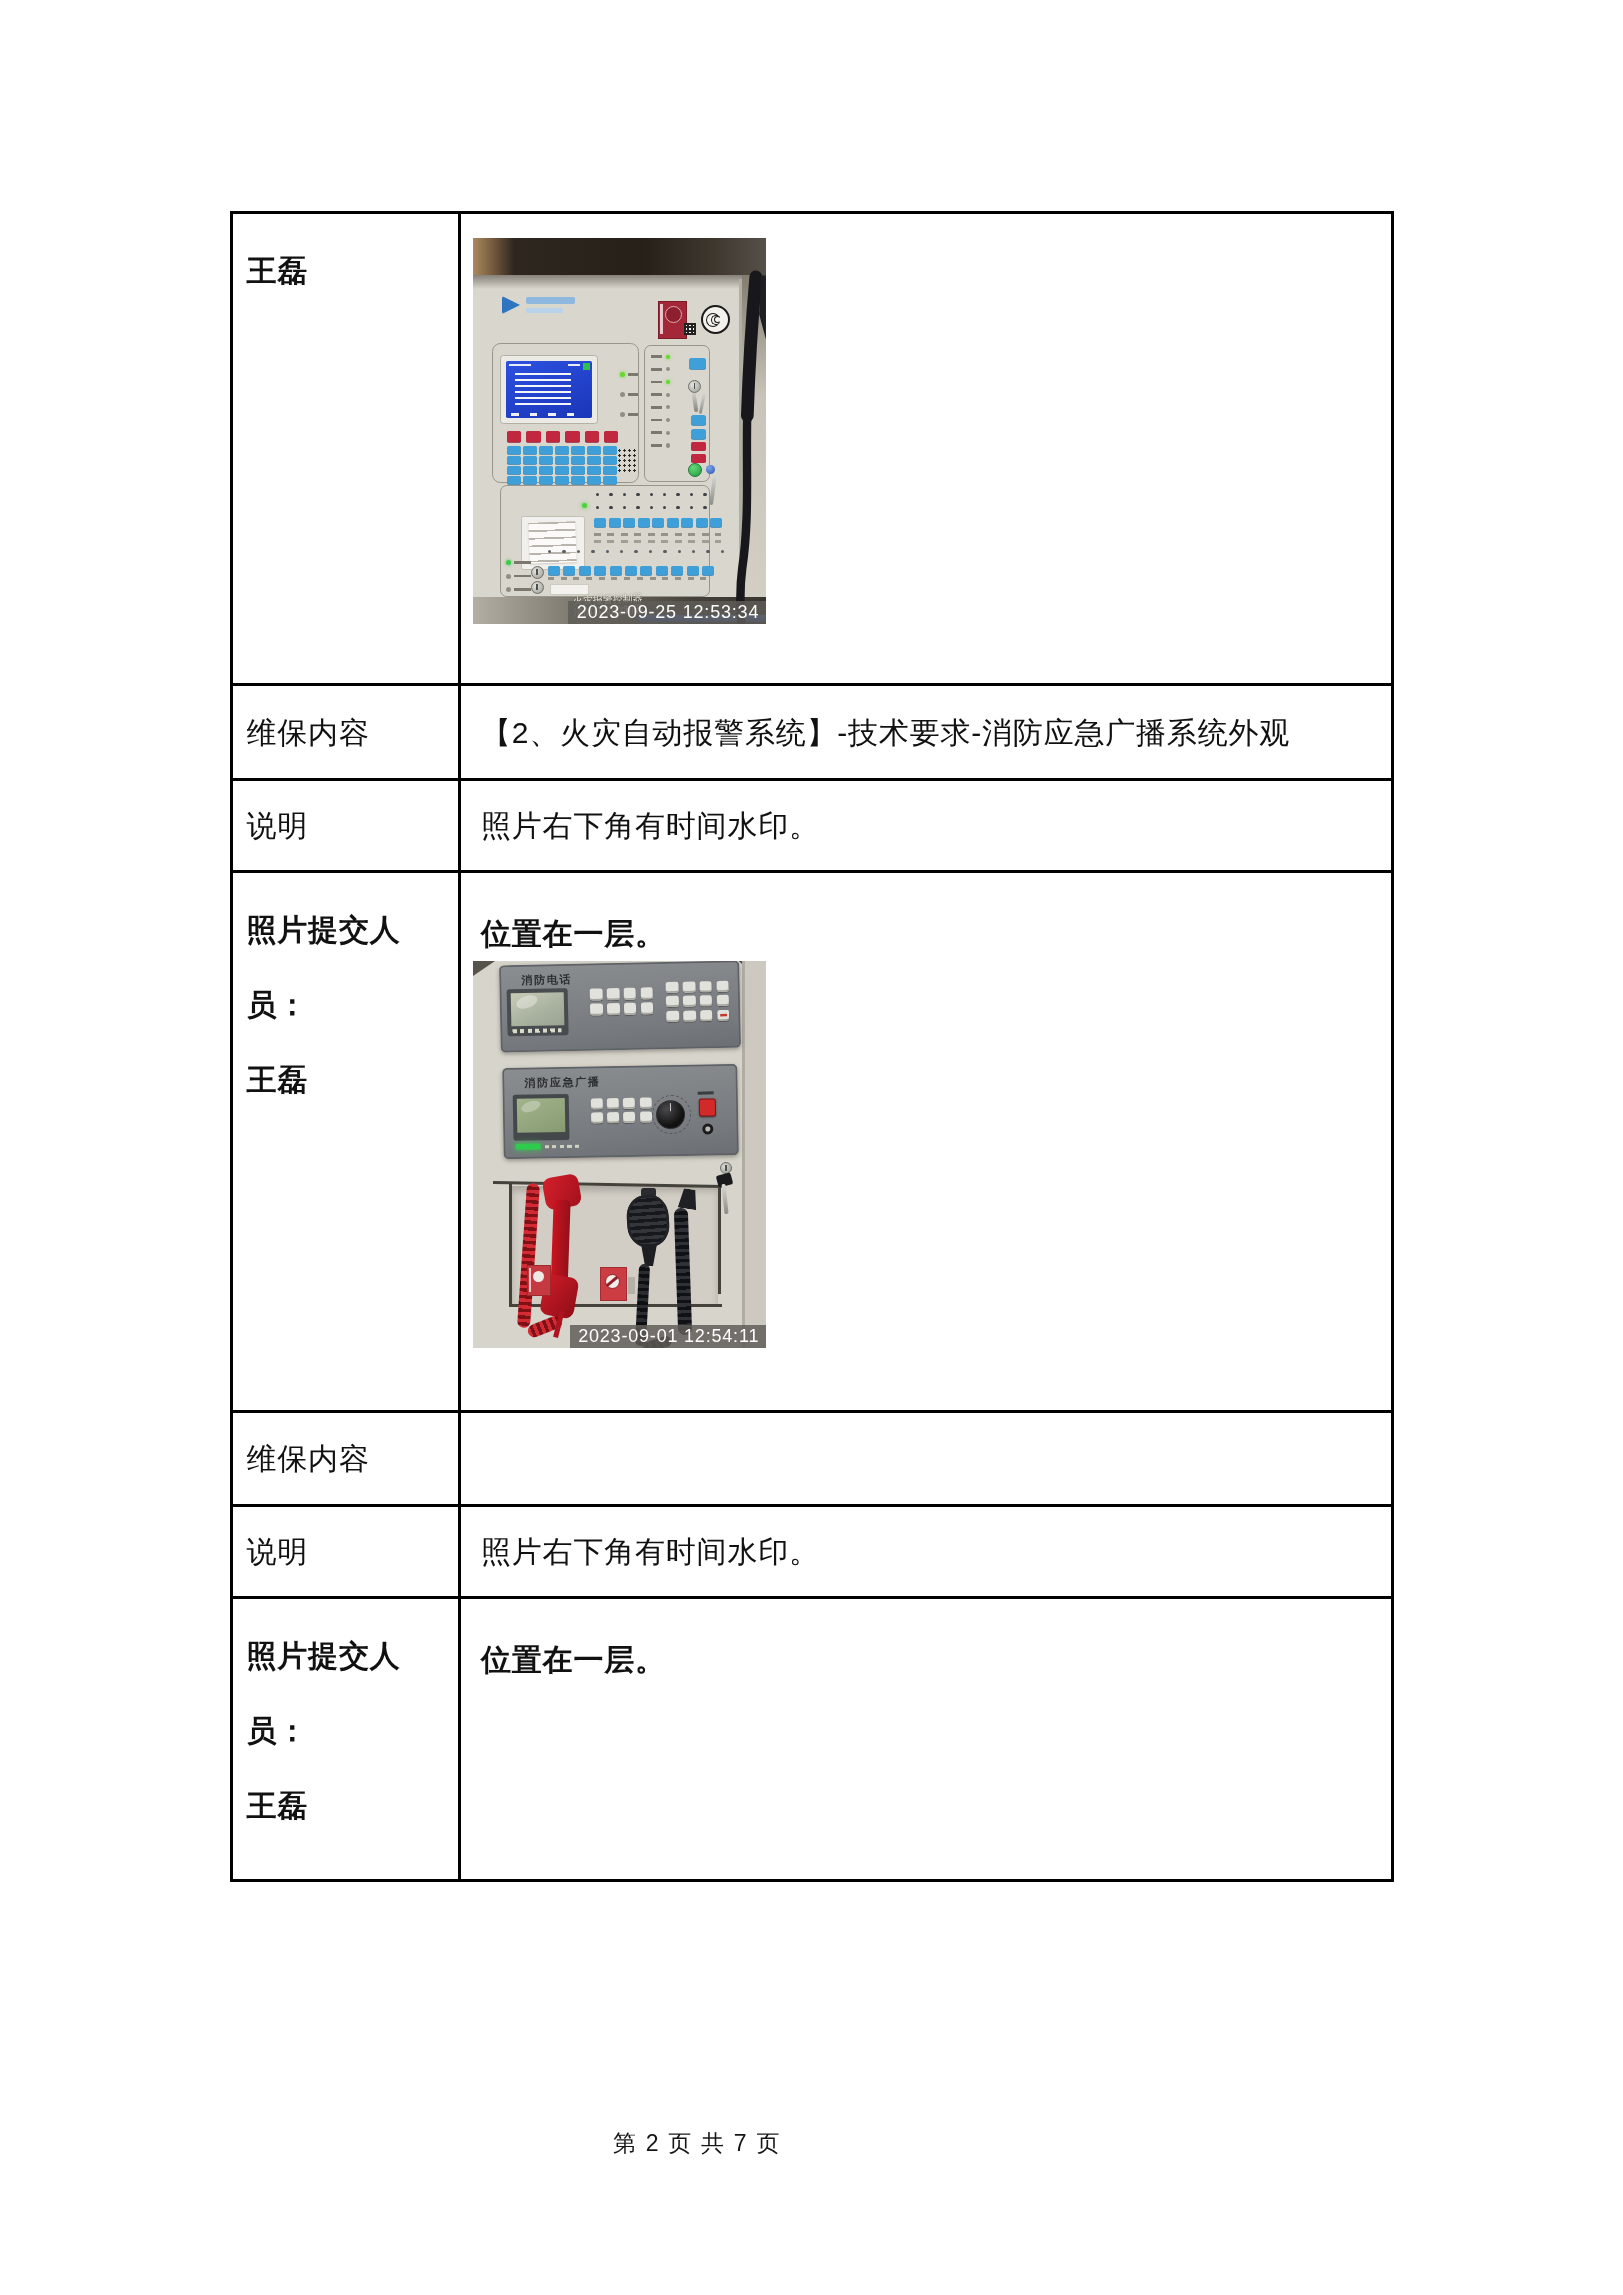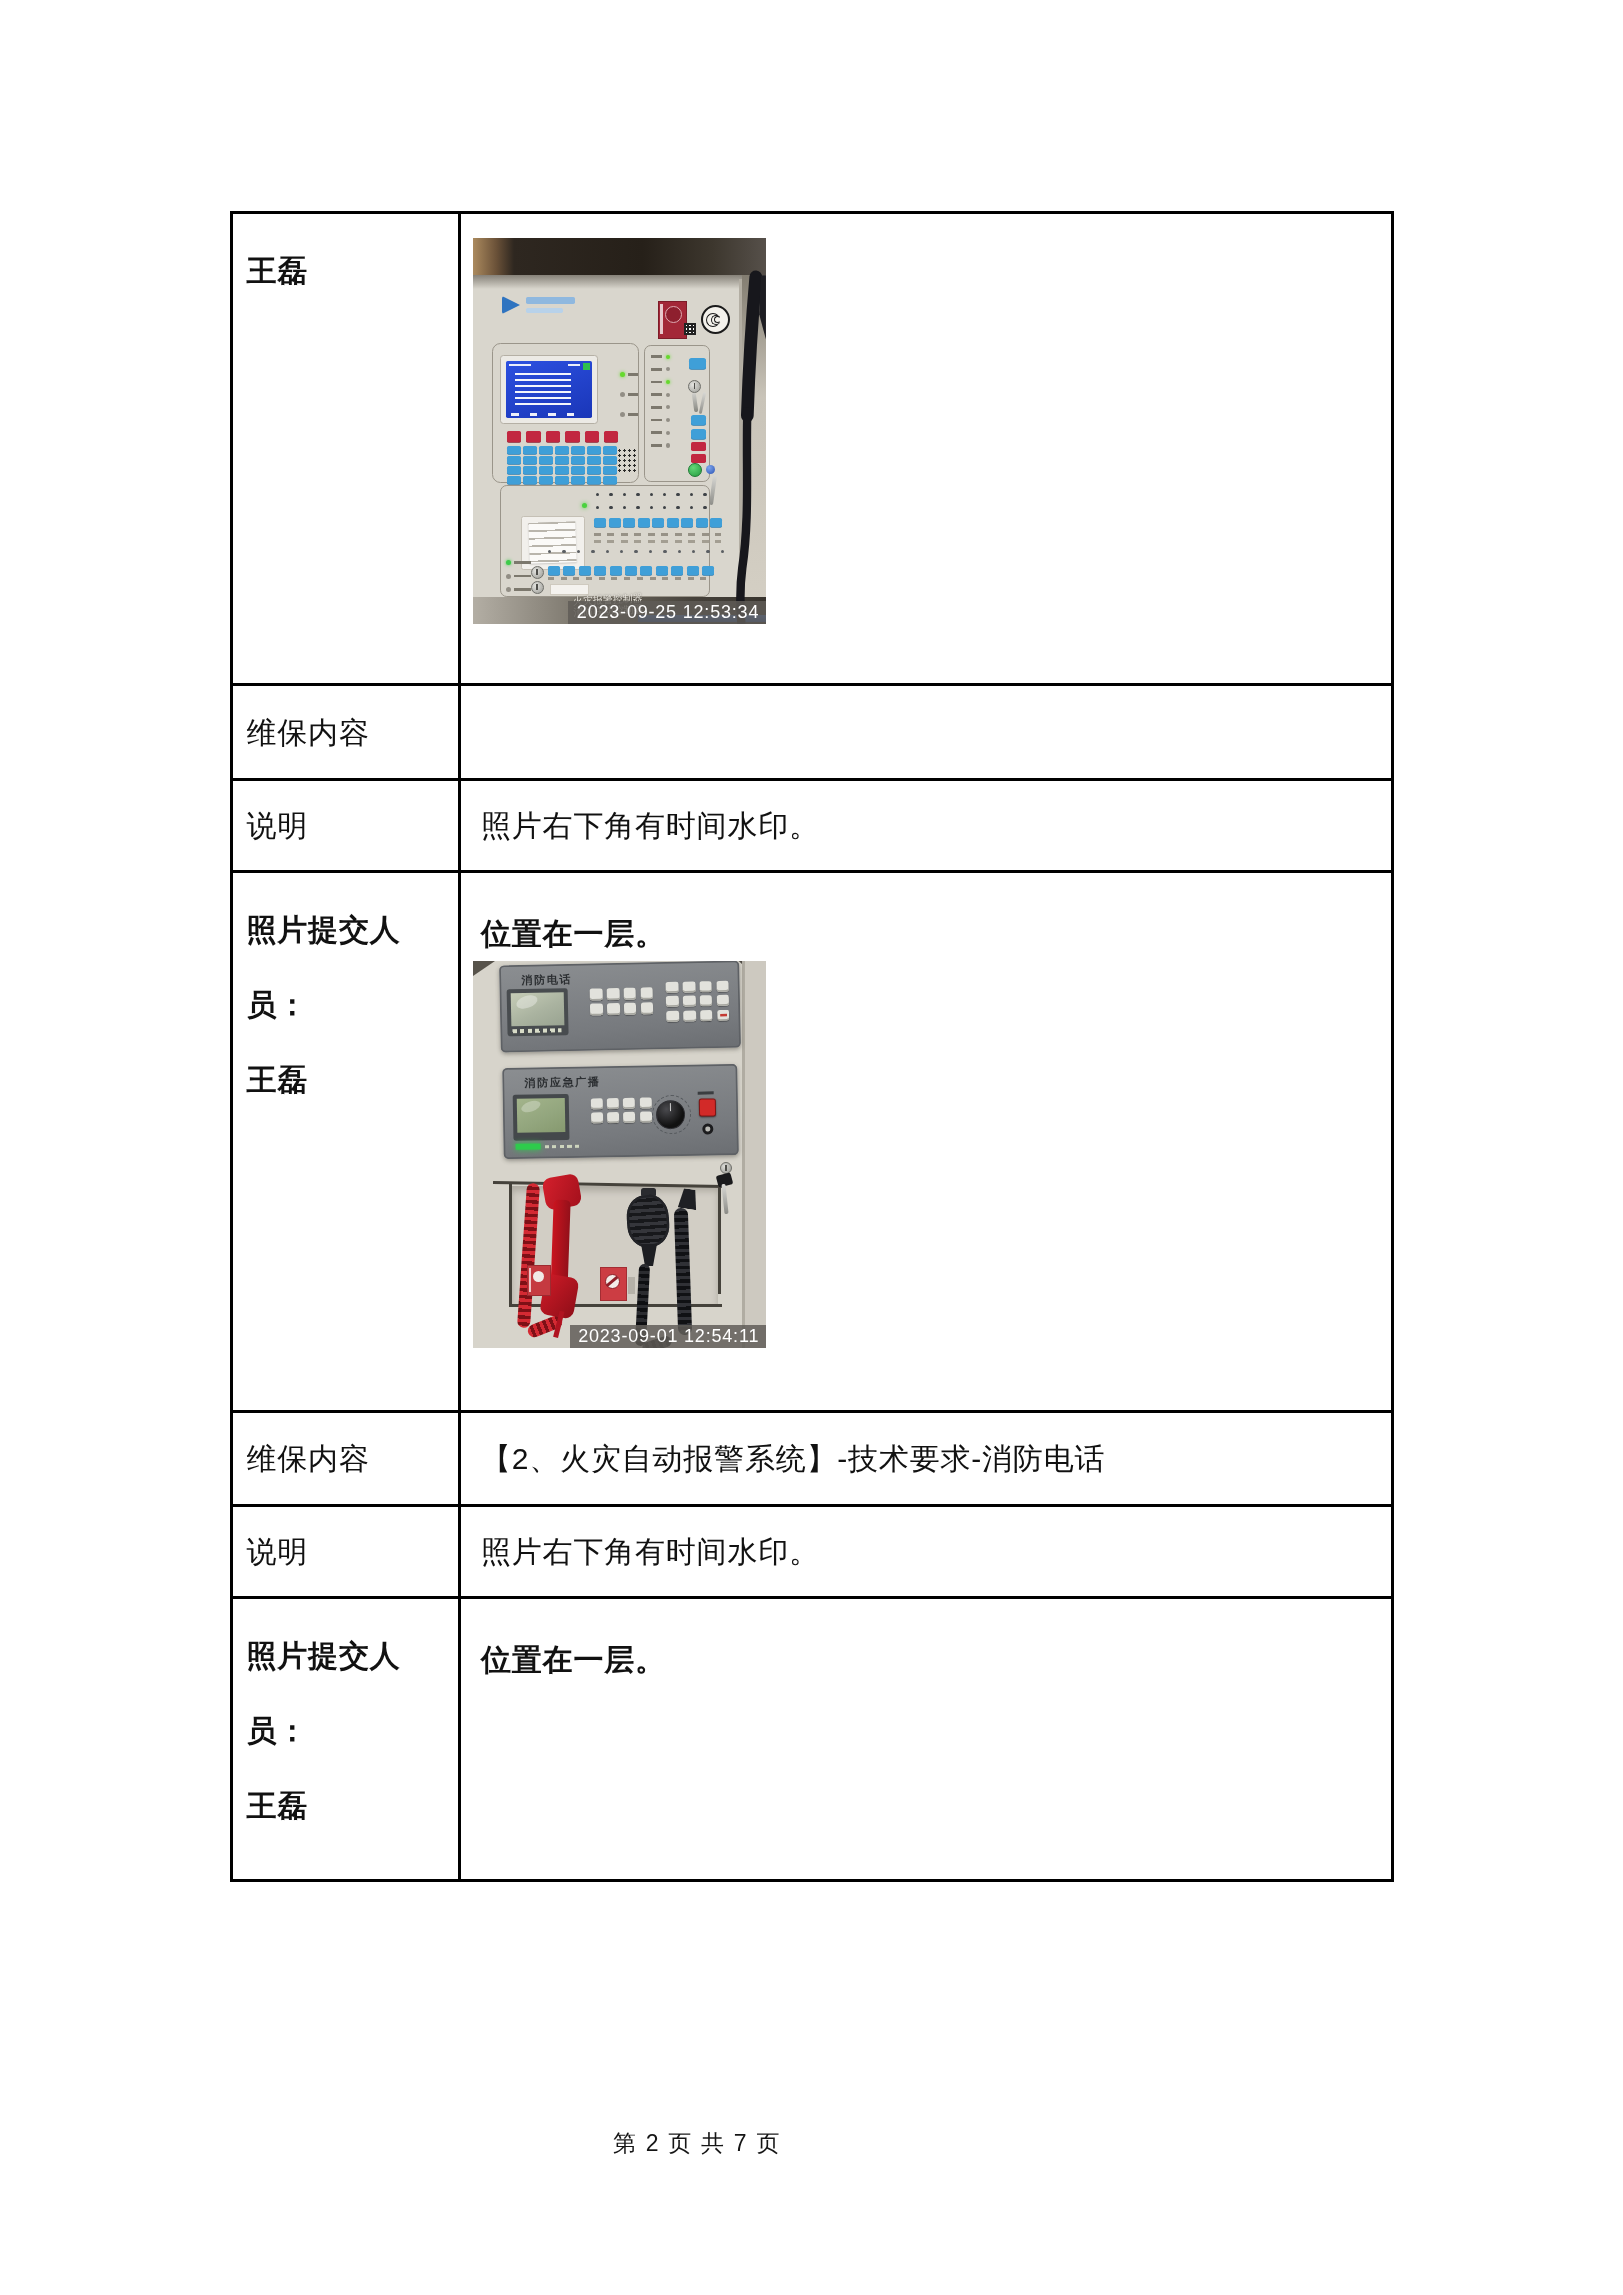--- a/index.html
+++ b/index.html
@@ -221,20 +221,23 @@
       <div class="cell cl ptop">
         <div class="pline">王磊</div>
       </div>
       <div class="cell cr"></div>
     </div>
 
     <div class="trow r2">
       <div class="cell cl vcenter">
         <span class="doc-text">维保内容</span>
       </div>
+      <div class="cell cr vcenter">
+        <span class="doc-text">【2、火灾自动报警系统】-技术要求-消防应急广播系统外观</span>
+      </div>
     </div>
 
     <div class="trow r3">
       <div class="cell cl vcenter">
         <span class="doc-text">说明</span>
       </div>
       <div class="cell cr vcenter">
         <span class="doc-text">照片右下角有时间水印。</span>
       </div>
     </div>
@@ -246,23 +249,20 @@
         <div class="pline pline-gap">王磊</div>
       </div>
       <div class="cell cr ptop2">
         <div class="pline">位置在一层。</div>
       </div>
     </div>
 
     <div class="trow r5">
       <div class="cell cl vcenter">
         <span class="doc-text">维保内容</span>
-      </div>
-      <div class="cell cr vcenter">
-        <span class="doc-text">【2、火灾自动报警系统】-技术要求-消防电话</span>
       </div>
     </div>
 
     <div class="trow r6">
       <div class="cell cl vcenter">
         <span class="doc-text">说明</span>
       </div>
       <div class="cell cr vcenter">
         <span class="doc-text">照片右下角有时间水印。</span>
       </div>

